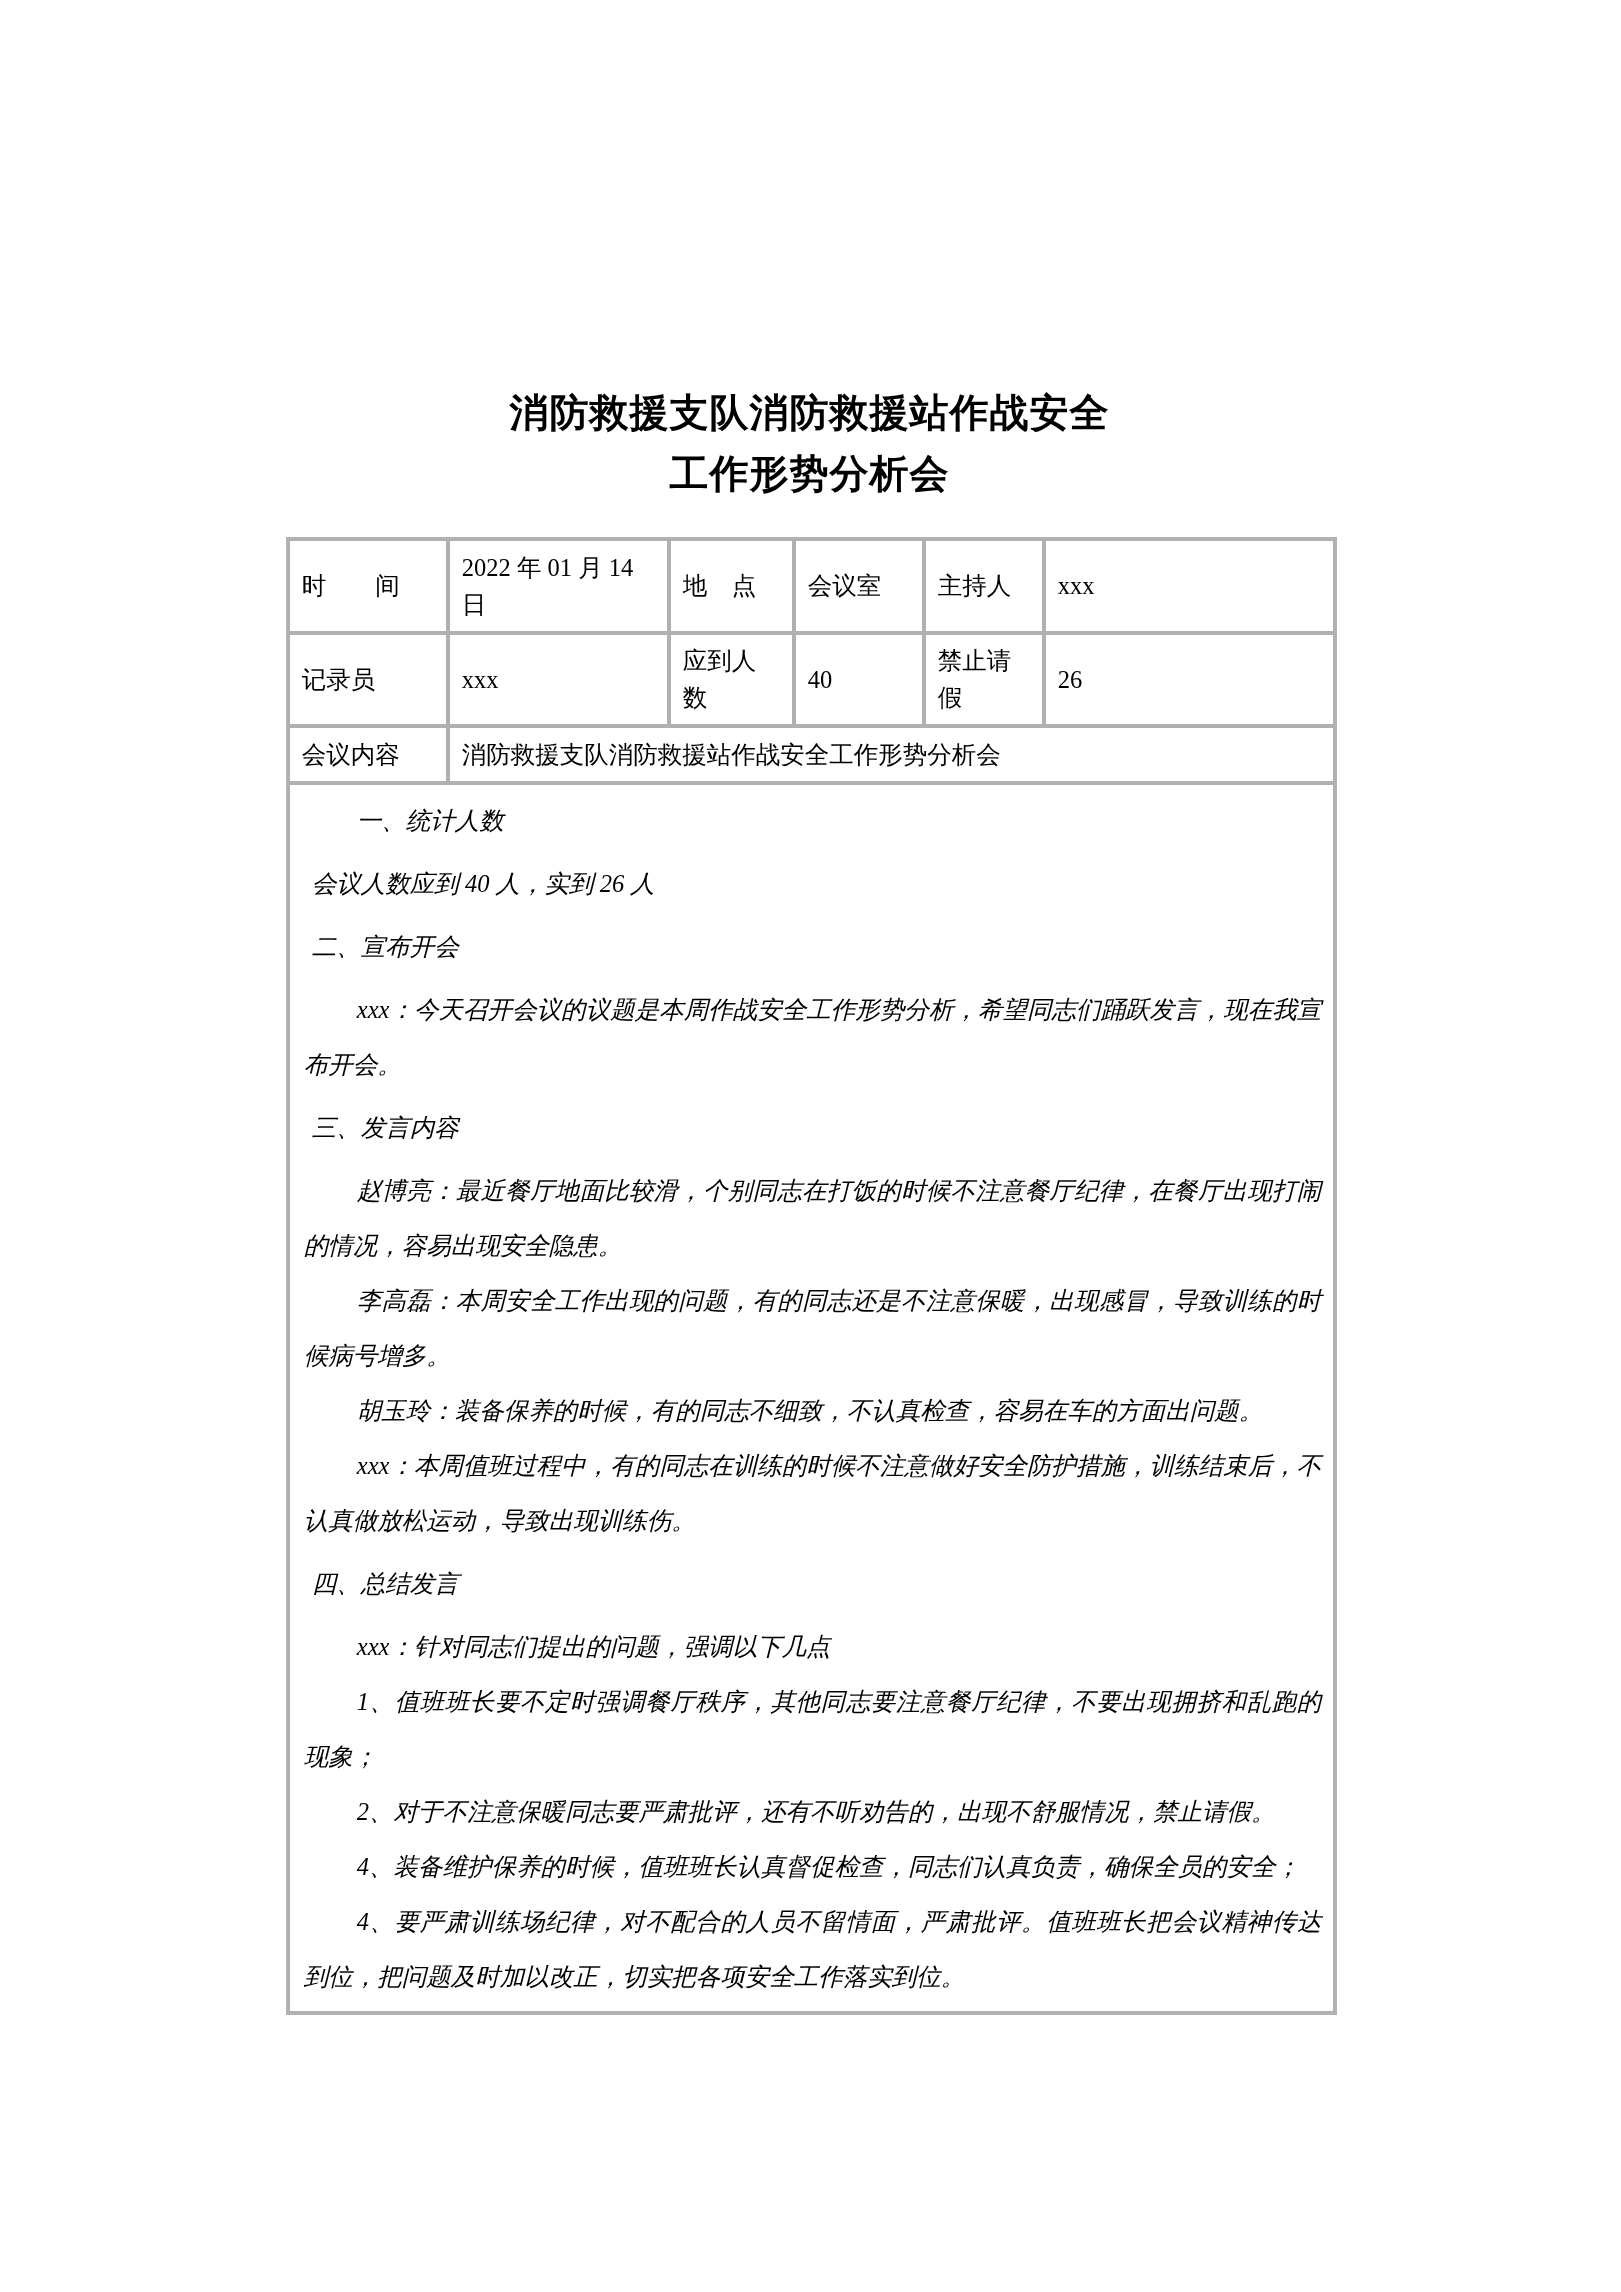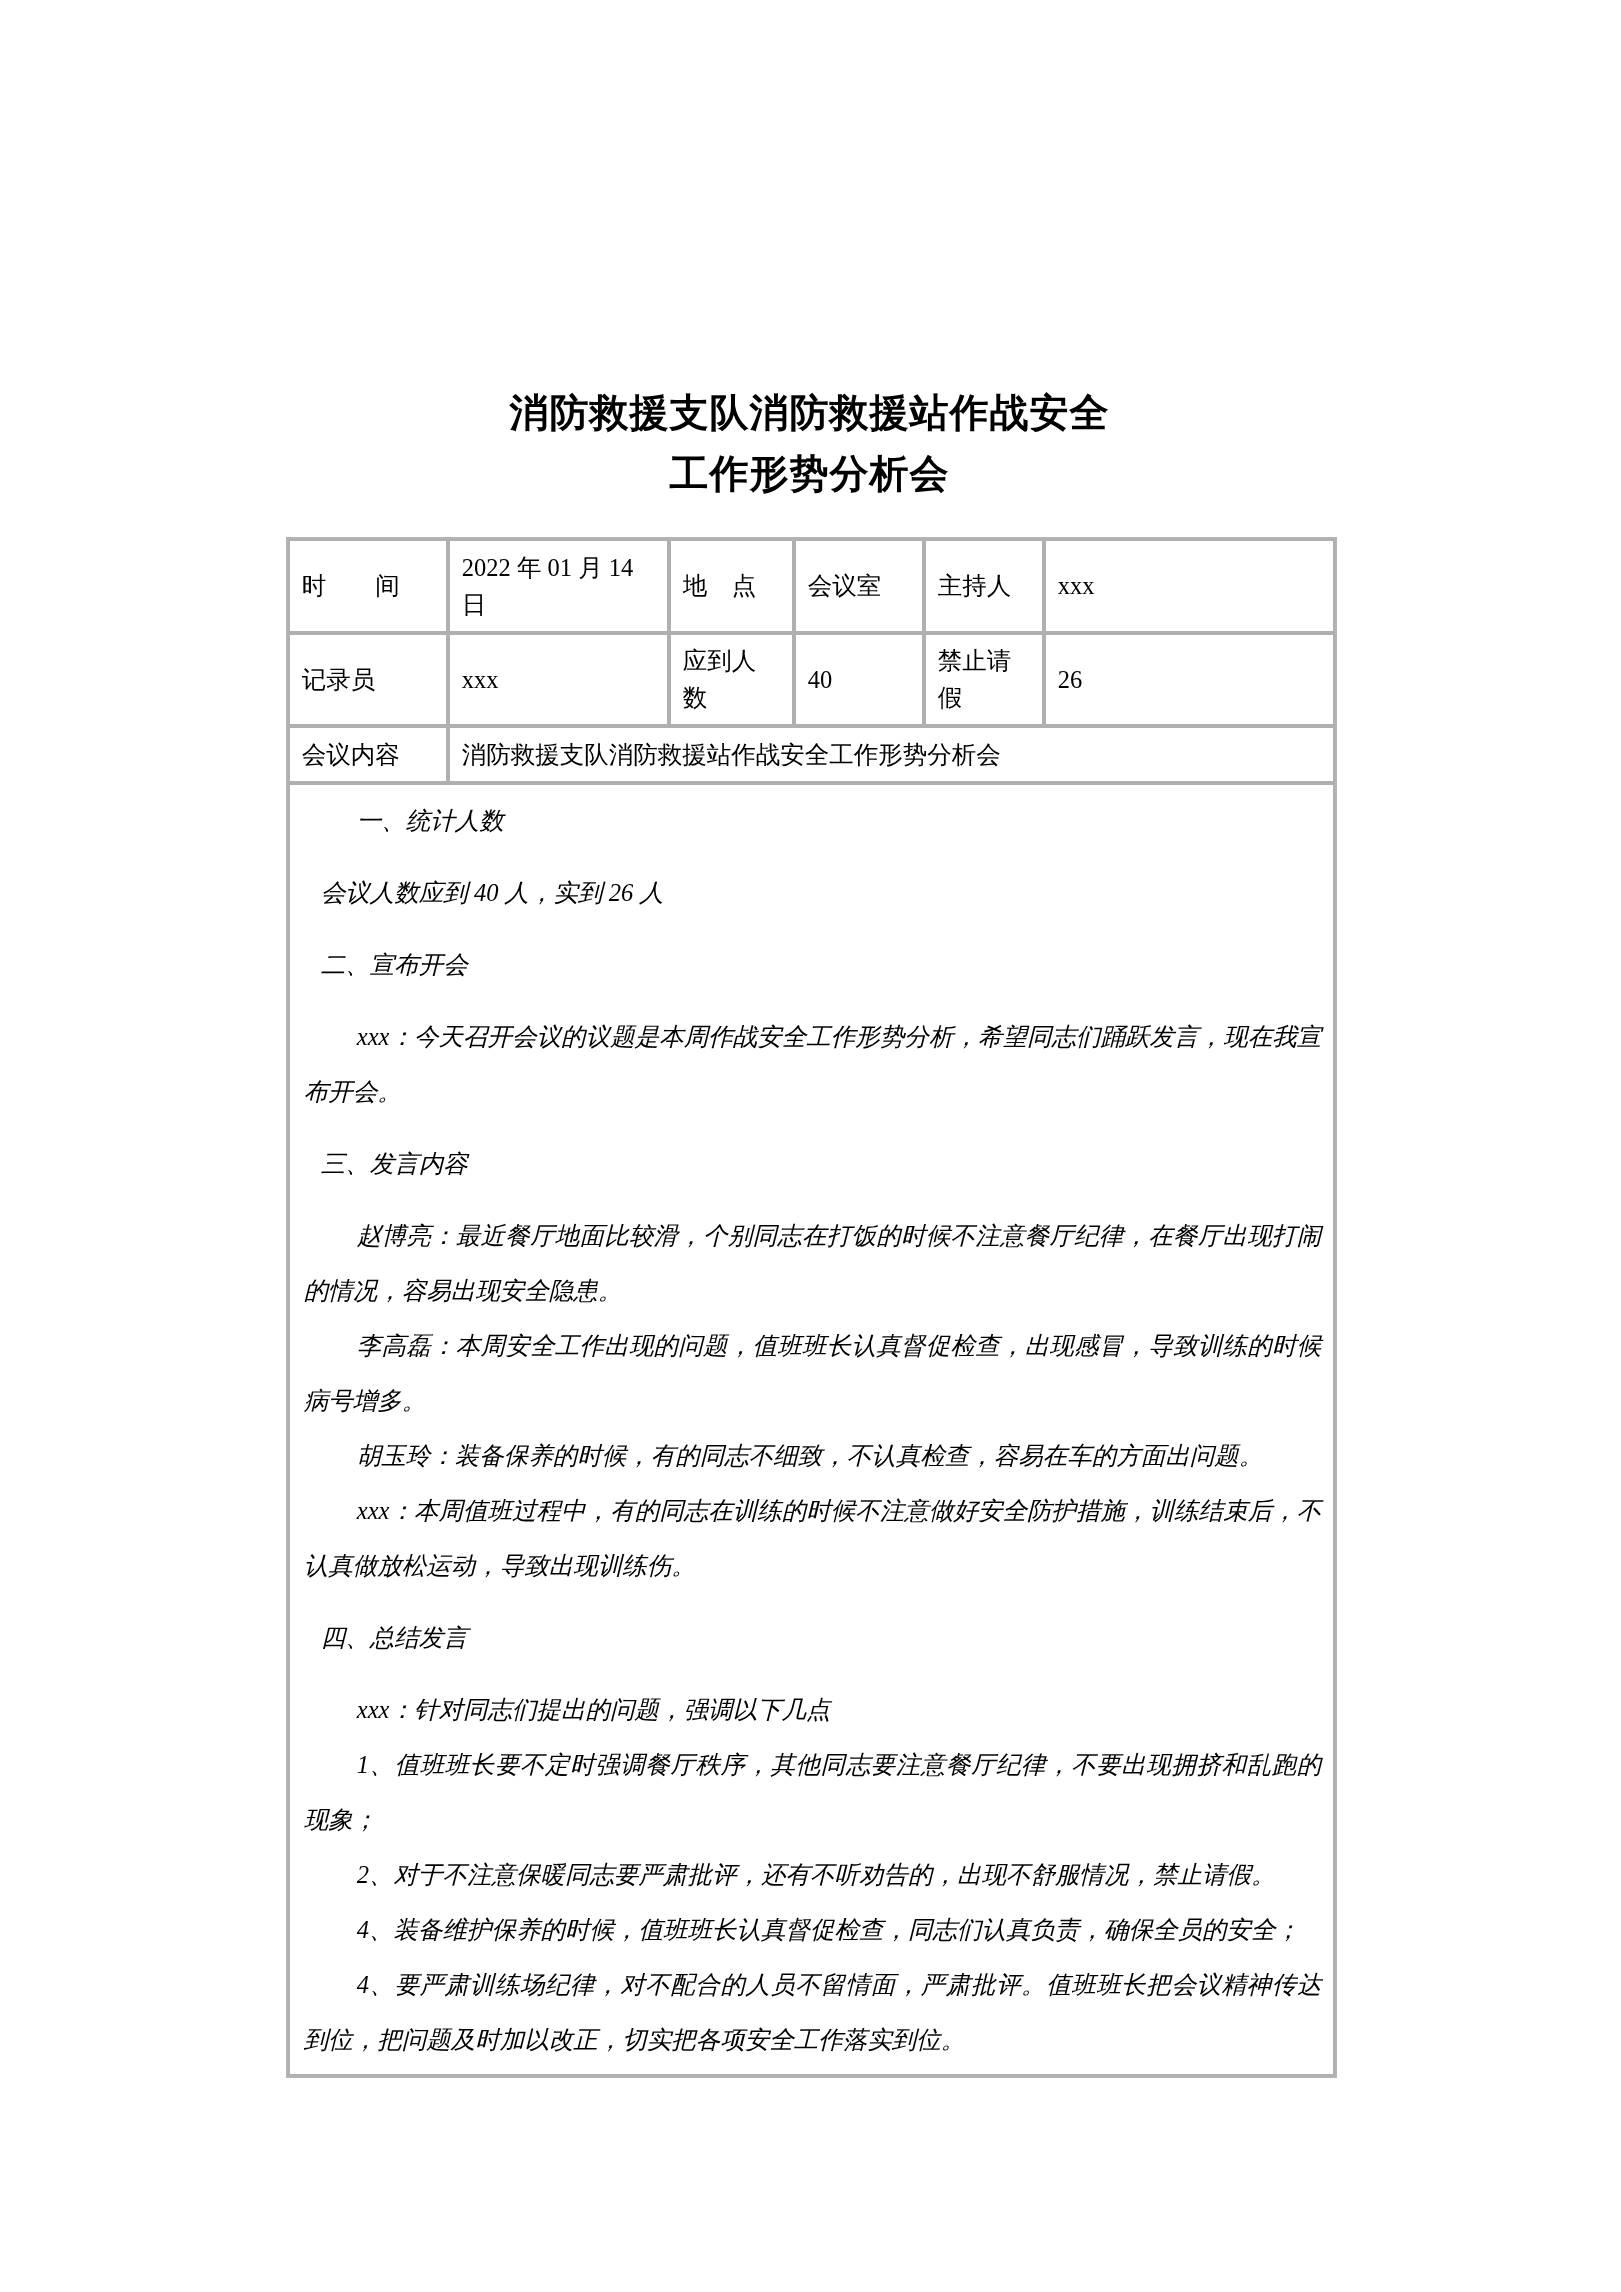--- a/index.html
+++ b/index.html
@@ -83,21 +83,21 @@
     color: #000;
   }
   .p-indent {
     margin: 0;
     text-indent: 53px;
     padding-left: 2px;
     text-align: justify;
     text-justify: inter-ideograph;
   }
   .p-flush {
-    margin: 17px;
+    margin: 8px;
     text-indent: 0;
     padding-left: 2px;
     text-align: justify;
     text-justify: inter-ideograph;
   }
 </style>
 </head>
 <body>
 
 <div class="page">
@@ -144,21 +144,21 @@
 
         <tr>
           <td class="body-cell" colspan="6">
             <div class="body-content" id="body-content">
                 <div class="p-indent">一、统计人数</div>
                 <div class="p-flush">会议人数应到 40 人，实到 26 人</div>
                 <div class="p-flush">二、宣布开会</div>
                 <div class="p-indent">xxx：今天召开会议的议题是本周作战安全工作形势分析，希望同志们踊跃发言，现在我宣布开会。</div>
                 <div class="p-flush">三、发言内容</div>
                 <div class="p-indent">赵博亮：最近餐厅地面比较滑，个别同志在打饭的时候不注意餐厅纪律，在餐厅出现打闹的情况，容易出现安全隐患。</div>
-                <div class="p-indent">李高磊：本周安全工作出现的问题，值班班长认真督促检查，出现感冒，导致训练的时候病号增多。</div>
+                <div class="p-indent">李高磊：本周安全工作出现的问题，有的同志还是不注意保暖，出现感冒，导致训练的时候病号增多。</div>
                 <div class="p-indent">胡玉玲：装备保养的时候，有的同志不细致，不认真检查，容易在车的方面出问题。</div>
                 <div class="p-indent">xxx：本周值班过程中，有的同志在训练的时候不注意做好安全防护措施，训练结束后，不认真做放松运动，导致出现训练伤。</div>
                 <div class="p-flush">四、总结发言</div>
                 <div class="p-indent">xxx：针对同志们提出的问题，强调以下几点</div>
                 <div class="p-indent">1、值班班长要不定时强调餐厅秩序，其他同志要注意餐厅纪律，不要出现拥挤和乱跑的现象；</div>
                 <div class="p-indent">2、对于不注意保暖同志要严肃批评，还有不听劝告的，出现不舒服情况，禁止请假。</div>
                 <div class="p-indent">4、装备维护保养的时候，值班班长认真督促检查，同志们认真负责，确保全员的安全；</div>
                 <div class="p-indent">4、要严肃训练场纪律，对不配合的人员不留情面，严肃批评。值班班长把会议精神传达到位，把问题及时加以改正，切实把各项安全工作落实到位。</div>
               </div>
           </td>

